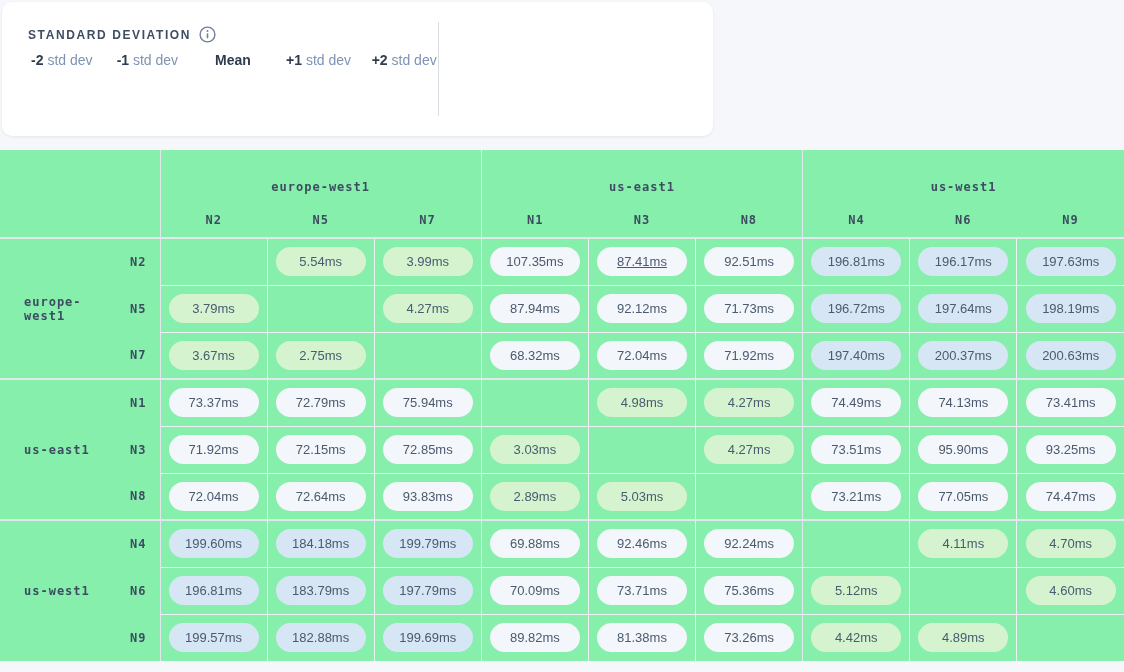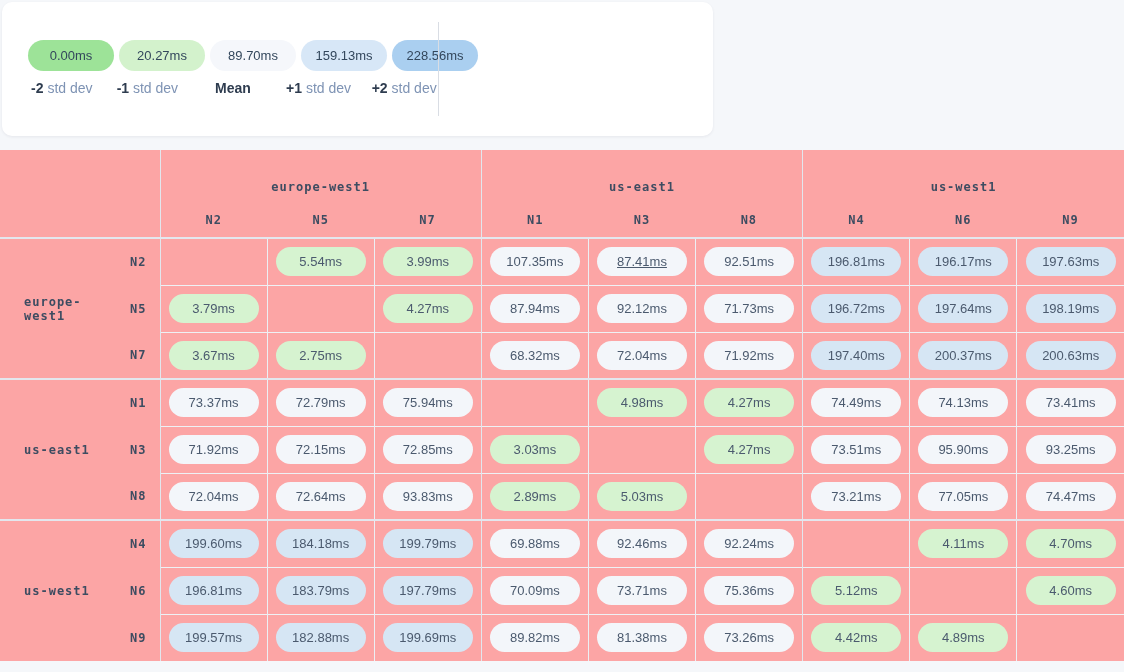--- a/index.html
+++ b/index.html
@@ -38,21 +38,21 @@
   .nc-title{font-size:15px;color:#3a4556;}
   .nc-pill{
     display:inline-block;margin-top:15px;min-width:84px;box-sizing:border-box;
     padding:7px 0;border-radius:14px;text-align:center;
     font-size:12px;letter-spacing:1px;color:#8b919c;
   }
   
   .matrix-wrap{margin-top:14px;}
   table{
     border-collapse:collapse;table-layout:fixed;width:1124px;
-    background:#fca5a5;
+    background:#86efac;
   }
   th,td{padding:0;}
   thead tr.reg-row{height:52px;}
   thead tr.node-row{height:36px;}
   tbody tr{height:47px;}
   th.corner{border:none;}
   th.reg-h{
     font-family:"DejaVu Sans Mono","Liberation Mono",monospace;
     font-size:12px;font-weight:bold;letter-spacing:1px;color:#3d4c61;
     text-align:center;vertical-align:bottom;padding-bottom:8px;
@@ -83,27 +83,30 @@
   .pill{
     display:inline-block;min-width:58px;padding:7px 16px;border-radius:16px;
     font-size:13px;color:#4b5a6e;white-space:nowrap;
   }
 </style>
 </head>
 <body>
 
 <div class="top-card">
   <div class="std-section">
-    <div class="lg-pills" id="legend-pills">
-        <span class="lg-pill" style="background: rgb(157, 227, 152);">0.00ms</span>
-        <span class="lg-pill" style="background: rgb(211, 242, 204);">20.27ms</span>
-        <span class="lg-pill" style="background: rgb(245, 247, 251);">89.70ms</span>
-        <span class="lg-pill" style="background: rgb(215, 231, 247);">159.13ms</span>
-        <span class="lg-pill" style="background: rgb(170, 207, 240);">228.56ms</span>
-      </div>
+    <div class="sec-header">
+      <span class="std-title">STANDARD DEVIATION</span>
+      <span class="info-icon">
+        <svg width="17" height="17" viewBox="0 0 17 17" fill="none">
+          <circle cx="8.5" cy="8.5" r="7.4" stroke="#718097" stroke-width="1.4"></circle>
+          <circle cx="8.5" cy="5.1" r="1" fill="#718097"></circle>
+          <rect x="7.7" y="7.2" width="1.6" height="5.2" rx="0.8" fill="#718097"></rect>
+        </svg>
+      </span>
+    </div>
     <div class="lg-labels" id="legend-labels">
         <span class="lg-label"><b>-2</b><span class="muted"> std dev</span></span>
         <span class="lg-label"><b>-1</b><span class="muted"> std dev</span></span>
         <span class="lg-label"><b>Mean</b></span>
         <span class="lg-label"><b>+1</b><span class="muted"> std dev</span></span>
         <span class="lg-label"><b>+2</b><span class="muted"> std dev</span></span>
       </div>
   </div>
   <div class="card-divider"></div>
 </div>

